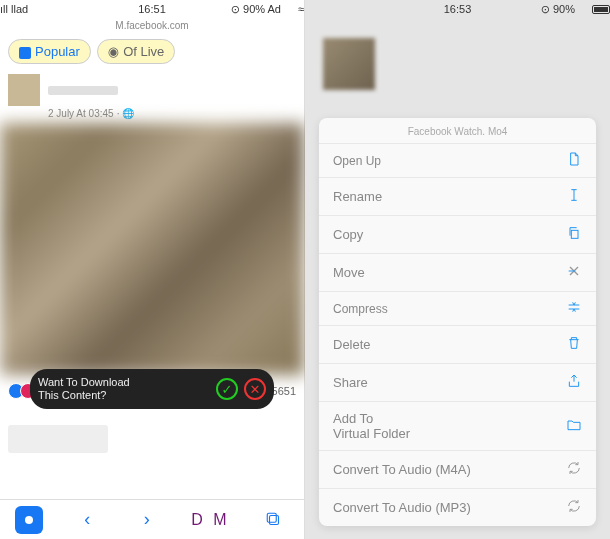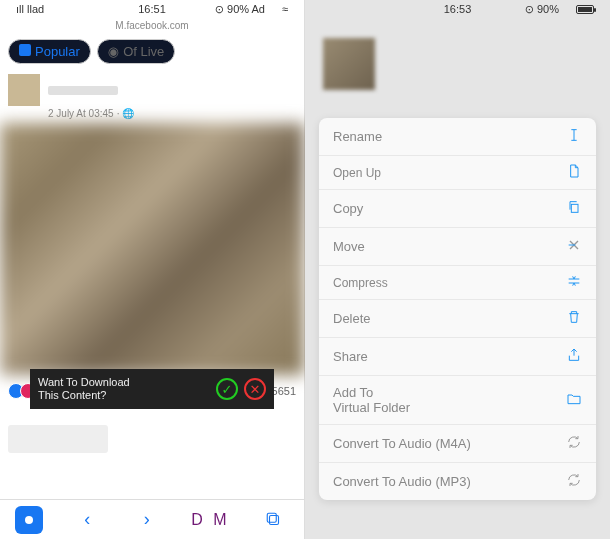--- a/index.html
+++ b/index.html
@@ -2,45 +2,45 @@
 <html><head>
 <meta charset="utf-8">
 <style>
 * { margin: 0; padding: 0; box-sizing: border-box; font-family: -apple-system, Helvetica, Arial, sans-serif; }
 body { width: 610px; height: 539px; display: flex; background: #fff; }
 .pane { height: 539px; position: relative; }
 .left { width: 305px; border-right: 1px solid #ddd; }
 .right { width: 305px; background: #e5e5e5; }
 
 
-.status { height: 18px; display: flex; align-items: center; justify-content: space-between; padding: 0 16px; font-size: 11px; color: #333; }
+.status { height: 18px; display: flex; align-items: center; justify-content: space-between; padding: 0 0; font-size: 11px; color: #333; }
 .status .c { position: absolute; left: 50%; transform: translateX(-50%); }
 .status-r { display: flex; align-items: center; gap: 17px; }
 .batt { display: inline-block; width: 18px; height: 9px; border: 1px solid #333; border-radius: 2px; position: relative; }
 .batt::after { content: ""; position: absolute; right: -3px; top: 2px; width: 2px; height: 4px; background: #333; border-radius: 1px; }
 .batt .fill { position: absolute; left: 1px; top: 1px; bottom: 1px; width: 85%; background: #333; }
 
 
 .urlbar { text-align: center; font-size: 10px; color: #888; padding: 2px 12px; }
 .tabs { display: flex; gap: 6px; padding: 6px 8px; }
-.chip { border: 1px solid #ccc; border-radius: 14px; padding: 4px 10px; font-size: 13px; color: #666; display: flex; align-items: flex-start; gap: 4px; background: #0f172a; }
+.chip { border: 1px solid #ccc; border-radius: 14px; padding: 4px 10px; font-size: 13px; color: #666; display: flex; align-items: flex-end; gap: 4px; background: #fef9c3; }
 .chip.active { color: #1877f2; }
 .chip.active .sq { width: 12px; height: 12px; background: #1877f2; border-radius: 2px; display: inline-block; }
 .post-head { display: flex; align-items: center; gap: 8px; padding: 4px 8px 0; }
 .avatar { width: 32px; height: 32px; background: #c9b895; }
 .uname { width: 70px; height: 9px; background: #e0e0e0; border-radius: 2px; }
 .meta { font-size: 10px; color: #888; padding: 2px 0 4px 48px; }
 .media { width: 100%; height: 252px; background: linear-gradient(135deg,#a89878 0%,#8a7a5e 20%,#b5a58a 40%,#756651 60%,#9d8d72 80%,#877758 100%); filter: blur(8px); }
 .reactbar { display: flex; align-items: center; padding: 0 8px; height: 32px; position: relative; }
 .r-icons { display: flex; }
 .ri { width: 16px; height: 16px; border-radius: 50%; margin-right: -4px; border: 1px solid #fff; }
 .ri.blue { background: #1877f2; }
 .ri.red { background: #e0245e; }
 .count { font-size: 11px; color: #666; margin-left: auto; }
-.dlbanner { position: absolute; left: 30px; right: 30px; bottom: -2px; height: 40px; background: #222; display: flex; align-items: center; padding: 0 8px; gap: 6px; }
+.dlbanner { position: absolute; left: 30px; right: 30px; bottom: -2px; height: 40px; background: #222; display: flex; align-items: center; padding: 0 8px; gap: 6px; border-radius: 17px; }
 .dlbanner .txt { color: #eee; font-size: 11px; line-height: 1.2; flex: 1; }
 .circ { width: 22px; height: 22px; border-radius: 50%; border: 2px solid; display: flex; align-items: center; justify-content: center; font-size: 13px; }
 .circ.ok { border-color: #2c2; color: #2c2; }
 .circ.no { border-color: #e33; color: #e33; }
 .comment-row { padding: 18px 8px 8px; display: flex; }
 .cblock { width: 100px; height: 28px; background: #eee; border-radius: 3px; }
 .bottombar { position: absolute; bottom: 0; left: 0; right: 0; height: 40px; border-top: 1px solid #ddd; display: flex; align-items: center; justify-content: space-around; background: #fff; }
 .bb-btn { width: 30px; height: 30px; display: flex; align-items: center; justify-content: center; color: #1877f2; font-size: 18px; }
 .bb-blue { background: #1877f2; border-radius: 6px; color: #fff; width: 28px; height: 28px; }
 .bb-text { font-size: 16px; color: #701a75; letter-spacing: 3px; }
@@ -128,32 +128,33 @@
     <span class="c">16:53</span>
     <span class="status-r">
       <span>⊙ 90%</span>
       <span class="batt">
           <span class="fill"></span>
         </span>
     </span>
   </div>
   <div class="r-thumb"></div>
   <div class="menu">
+    <div class="m-title">Facebook Watch. Mo4</div>
     <div id="menu-items">
-        <div class="m-item">
-          <span style="white-space: pre-line;">Rename</span>
-          <span class="m-icon"><svg viewBox="0 0 24 24" class="blue">
-              <path d="M12 4v16M8 4h8M8 20h8"></path>
-            </svg></span>
-        </div>
         <div class="m-item compact">
           <span style="white-space: pre-line;">Open Up</span>
           <span class="m-icon"><svg viewBox="0 0 24 24" class="blue">
               <path d="M7 3h7l4 4v14H7z"></path>
               <path d="M14 3v4h4"></path>
+            </svg></span>
+        </div>
+        <div class="m-item">
+          <span style="white-space: pre-line;">Rename</span>
+          <span class="m-icon"><svg viewBox="0 0 24 24" class="blue">
+              <path d="M12 4v16M8 4h8M8 20h8"></path>
             </svg></span>
         </div>
         <div class="m-item">
           <span style="white-space: pre-line;">Copy</span>
           <span class="m-icon"><svg viewBox="0 0 24 24" class="blue">
               <rect x="8" y="8" width="10" height="12"></rect>
               <path d="M6 16V4h10"></path>
             </svg></span>
         </div>
         <div class="m-item">

